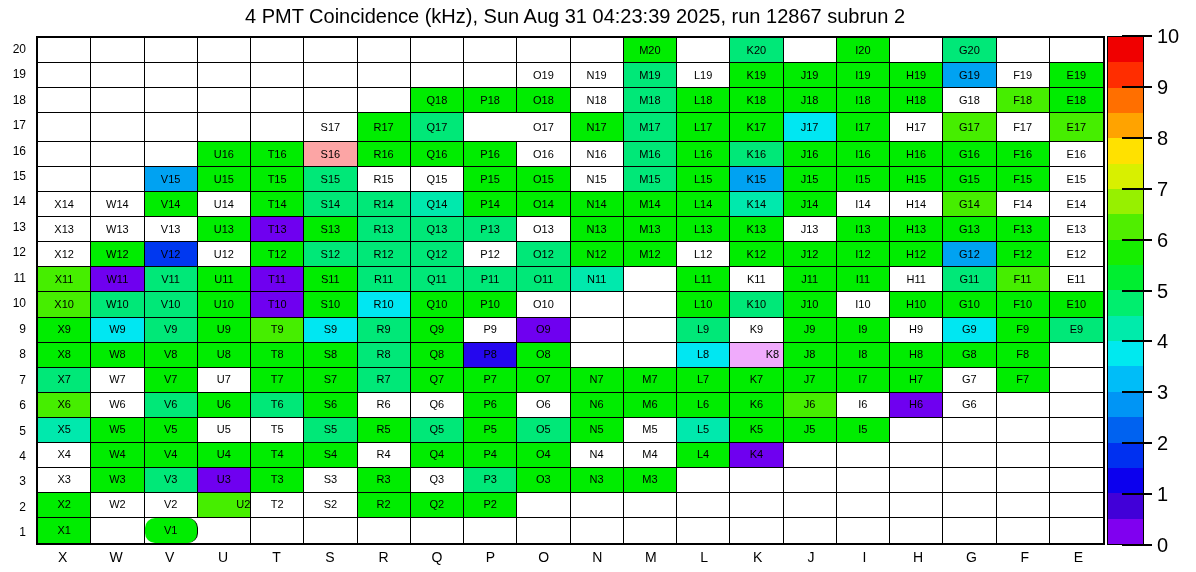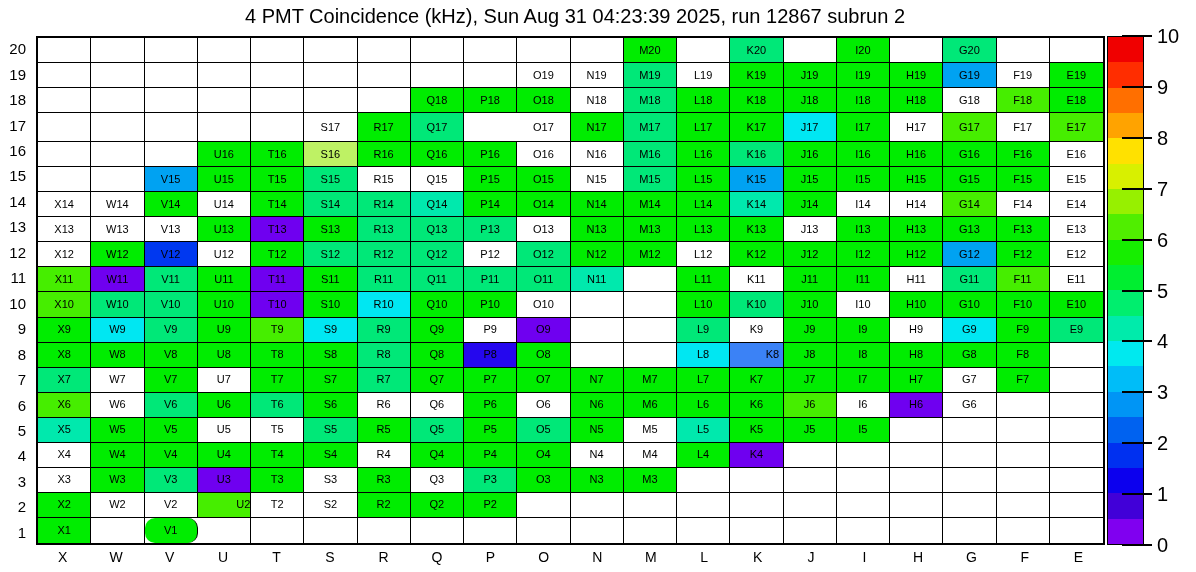--- a/index.html
+++ b/index.html
@@ -22,21 +22,21 @@
     font-size:11px;line-height:1;overflow:hidden;
   }
   .cell:nth-child(20n){border-right:none;}
   .cell:nth-child(n+381){border-bottom:none;}
   .yaxis{
     position:absolute;left:2px;top:36px;width:30px;height:509px;
     display:flex;flex-direction:column;
   }
   .yaxis div{
     flex:1;display:flex;align-items:center;justify-content:flex-end;
-    padding-right:6px;font-size:15px;
+    padding-right:6px;font-size:12px;
   }
   .xaxis{
     position:absolute;left:36px;top:548px;width:1069px;height:18px;
     display:flex;
   }
   .xaxis div{
     flex:1;display:flex;align-items:center;justify-content:center;font-size:14px;
   }
   .colorbar{
     position:absolute;left:1107px;top:36px;width:37px;height:509px;
@@ -162,21 +162,21 @@
     <div class="cell" style="background: rgb(0, 237, 0);">I17</div>
     <div class="cell" style="background: rgb(255, 255, 255);">H17</div>
     <div class="cell" style="background: rgb(70, 238, 0);">G17</div>
     <div class="cell" style="background: rgb(255, 255, 255);">F17</div>
     <div class="cell" style="background: rgb(70, 238, 0);">E17</div>
     <div class="cell" style="background: rgb(255, 255, 255);"></div>
     <div class="cell" style="background: rgb(255, 255, 255);"></div>
     <div class="cell" style="background: rgb(255, 255, 255);"></div>
     <div class="cell" style="background: rgb(0, 237, 0);">U16</div>
     <div class="cell" style="background: rgb(0, 237, 0);">T16</div>
-    <div class="cell" style="background: #bef264;">S16</div>
+    <div class="cell" style="background: #fca5a5;">S16</div>
     <div class="cell" style="background: rgb(0, 237, 0);">R16</div>
     <div class="cell" style="background: rgb(0, 237, 0);">Q16</div>
     <div class="cell" style="background: rgb(0, 237, 0);">P16</div>
     <div class="cell" style="background: rgb(255, 255, 255);">O16</div>
     <div class="cell" style="background: rgb(255, 255, 255);">N16</div>
     <div class="cell" style="background: rgb(0, 232, 120);">M16</div>
     <div class="cell" style="background: rgb(0, 237, 0);">L16</div>
     <div class="cell" style="background: rgb(0, 232, 120);">K16</div>
     <div class="cell" style="background: rgb(0, 237, 0);">J16</div>
     <div class="cell" style="background: rgb(0, 237, 0);">I16</div>
@@ -330,21 +330,21 @@
     <div class="cell" style="background: rgb(0, 237, 0);">U8</div>
     <div class="cell" style="background: rgb(0, 237, 0);">T8</div>
     <div class="cell" style="background: rgb(0, 237, 0);">S8</div>
     <div class="cell" style="background: rgb(0, 232, 120);">R8</div>
     <div class="cell" style="background: rgb(0, 237, 0);">Q8</div>
     <div class="cell" style="background: rgb(37, 7, 238);">P8</div>
     <div class="cell" style="background: rgb(0, 237, 0);">O8</div>
     <div class="cell" style="background: rgb(255, 255, 255);"></div>
     <div class="cell" style="background: rgb(255, 255, 255);"></div>
     <div class="cell" style="background: rgb(0, 231, 242);">L8</div>
-    <div class="cell" style="background: #3b82f6; padding-left: 32px;">K8</div>
+    <div class="cell" style="background: #f0abfc; padding-left: 32px;">K8</div>
     <div class="cell" style="background: rgb(0, 237, 0);">J8</div>
     <div class="cell" style="background: rgb(0, 237, 0);">I8</div>
     <div class="cell" style="background: rgb(0, 237, 0);">H8</div>
     <div class="cell" style="background: rgb(0, 237, 0);">G8</div>
     <div class="cell" style="background: rgb(0, 237, 0);">F8</div>
     <div class="cell" style="background: rgb(255, 255, 255);"></div>
     <div class="cell" style="background: rgb(0, 232, 120);">X7</div>
     <div class="cell" style="background: rgb(255, 255, 255);">W7</div>
     <div class="cell" style="background: rgb(0, 237, 0);">V7</div>
     <div class="cell" style="background: rgb(255, 255, 255);">U7</div>

